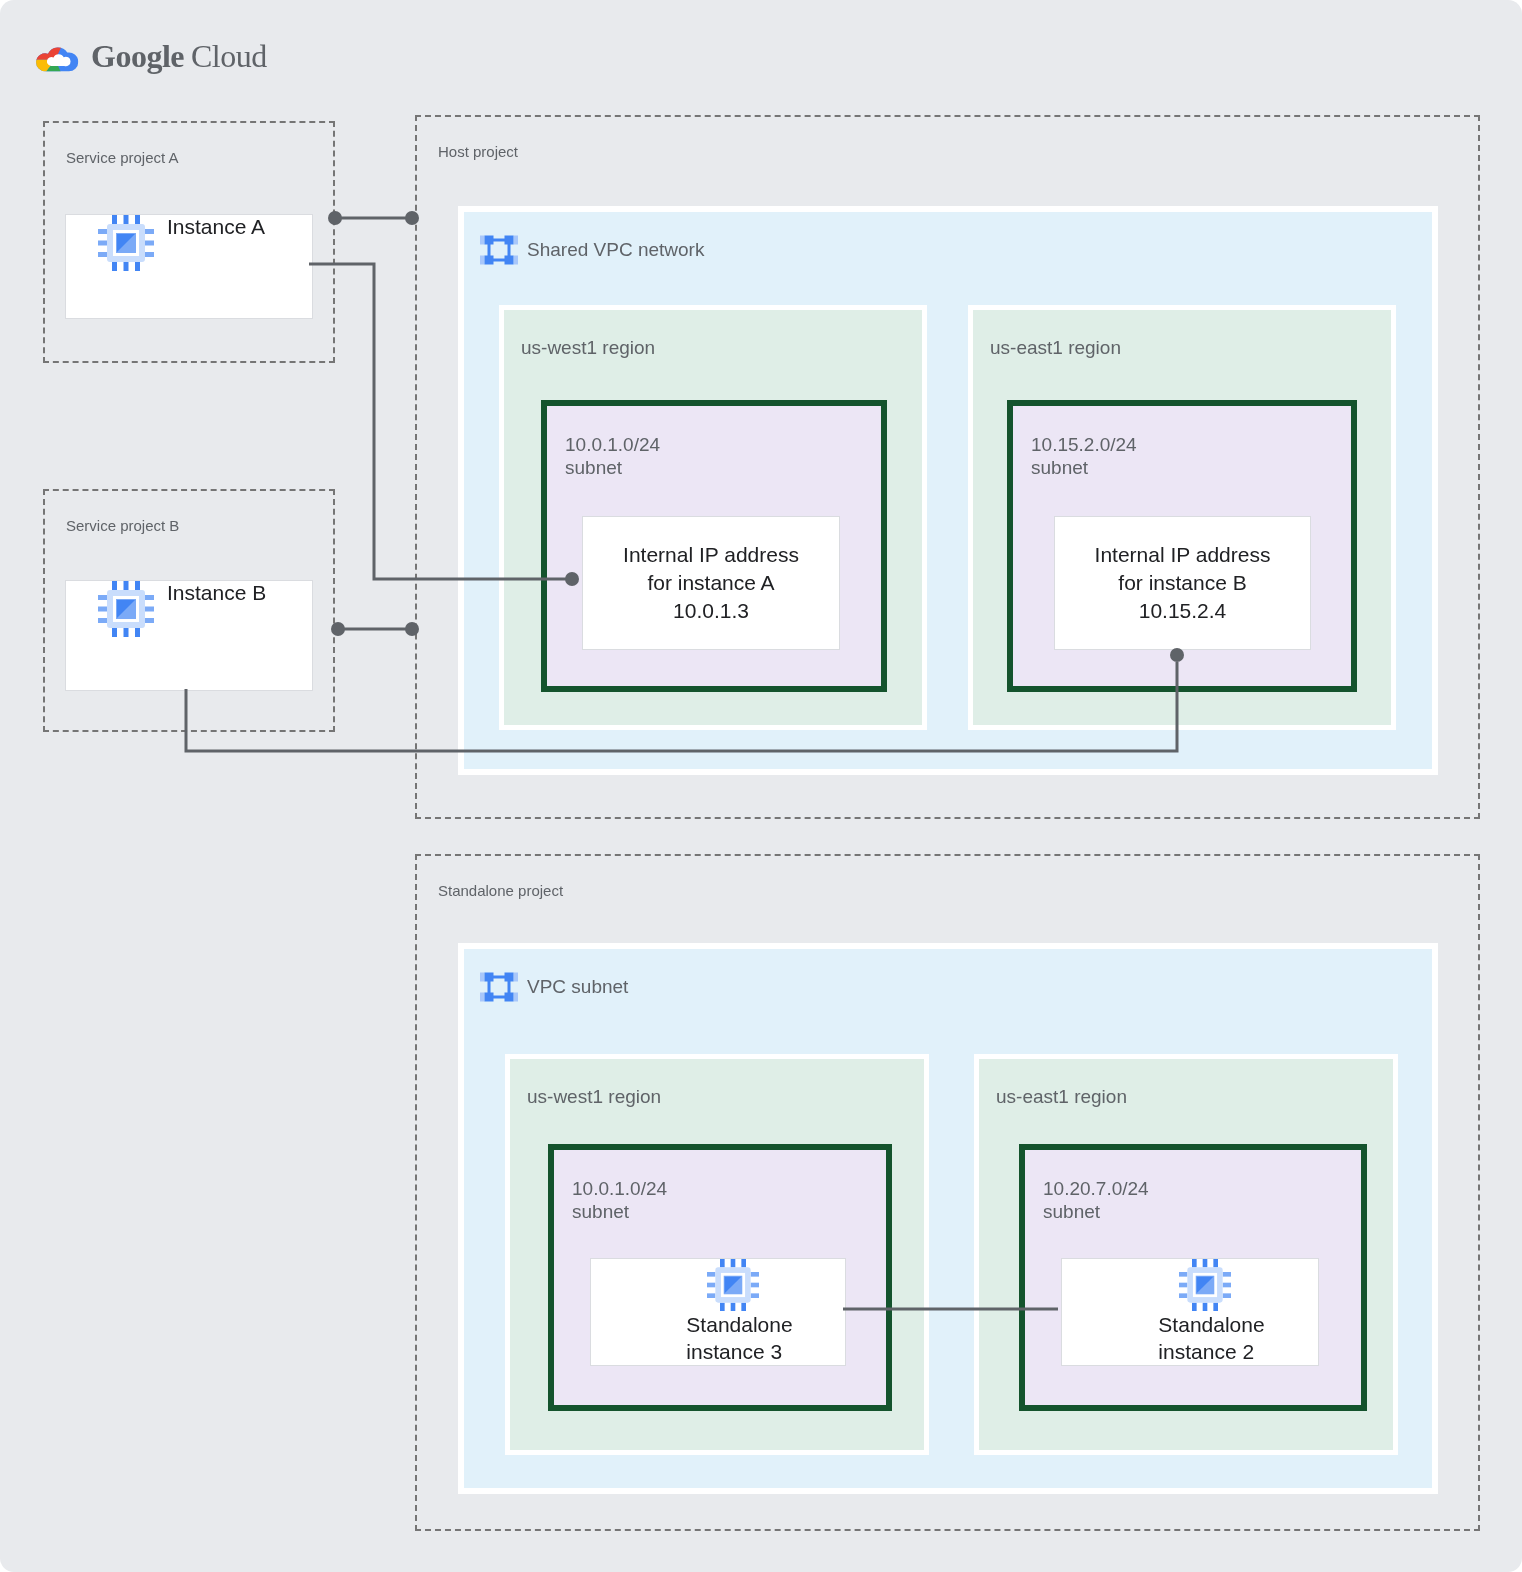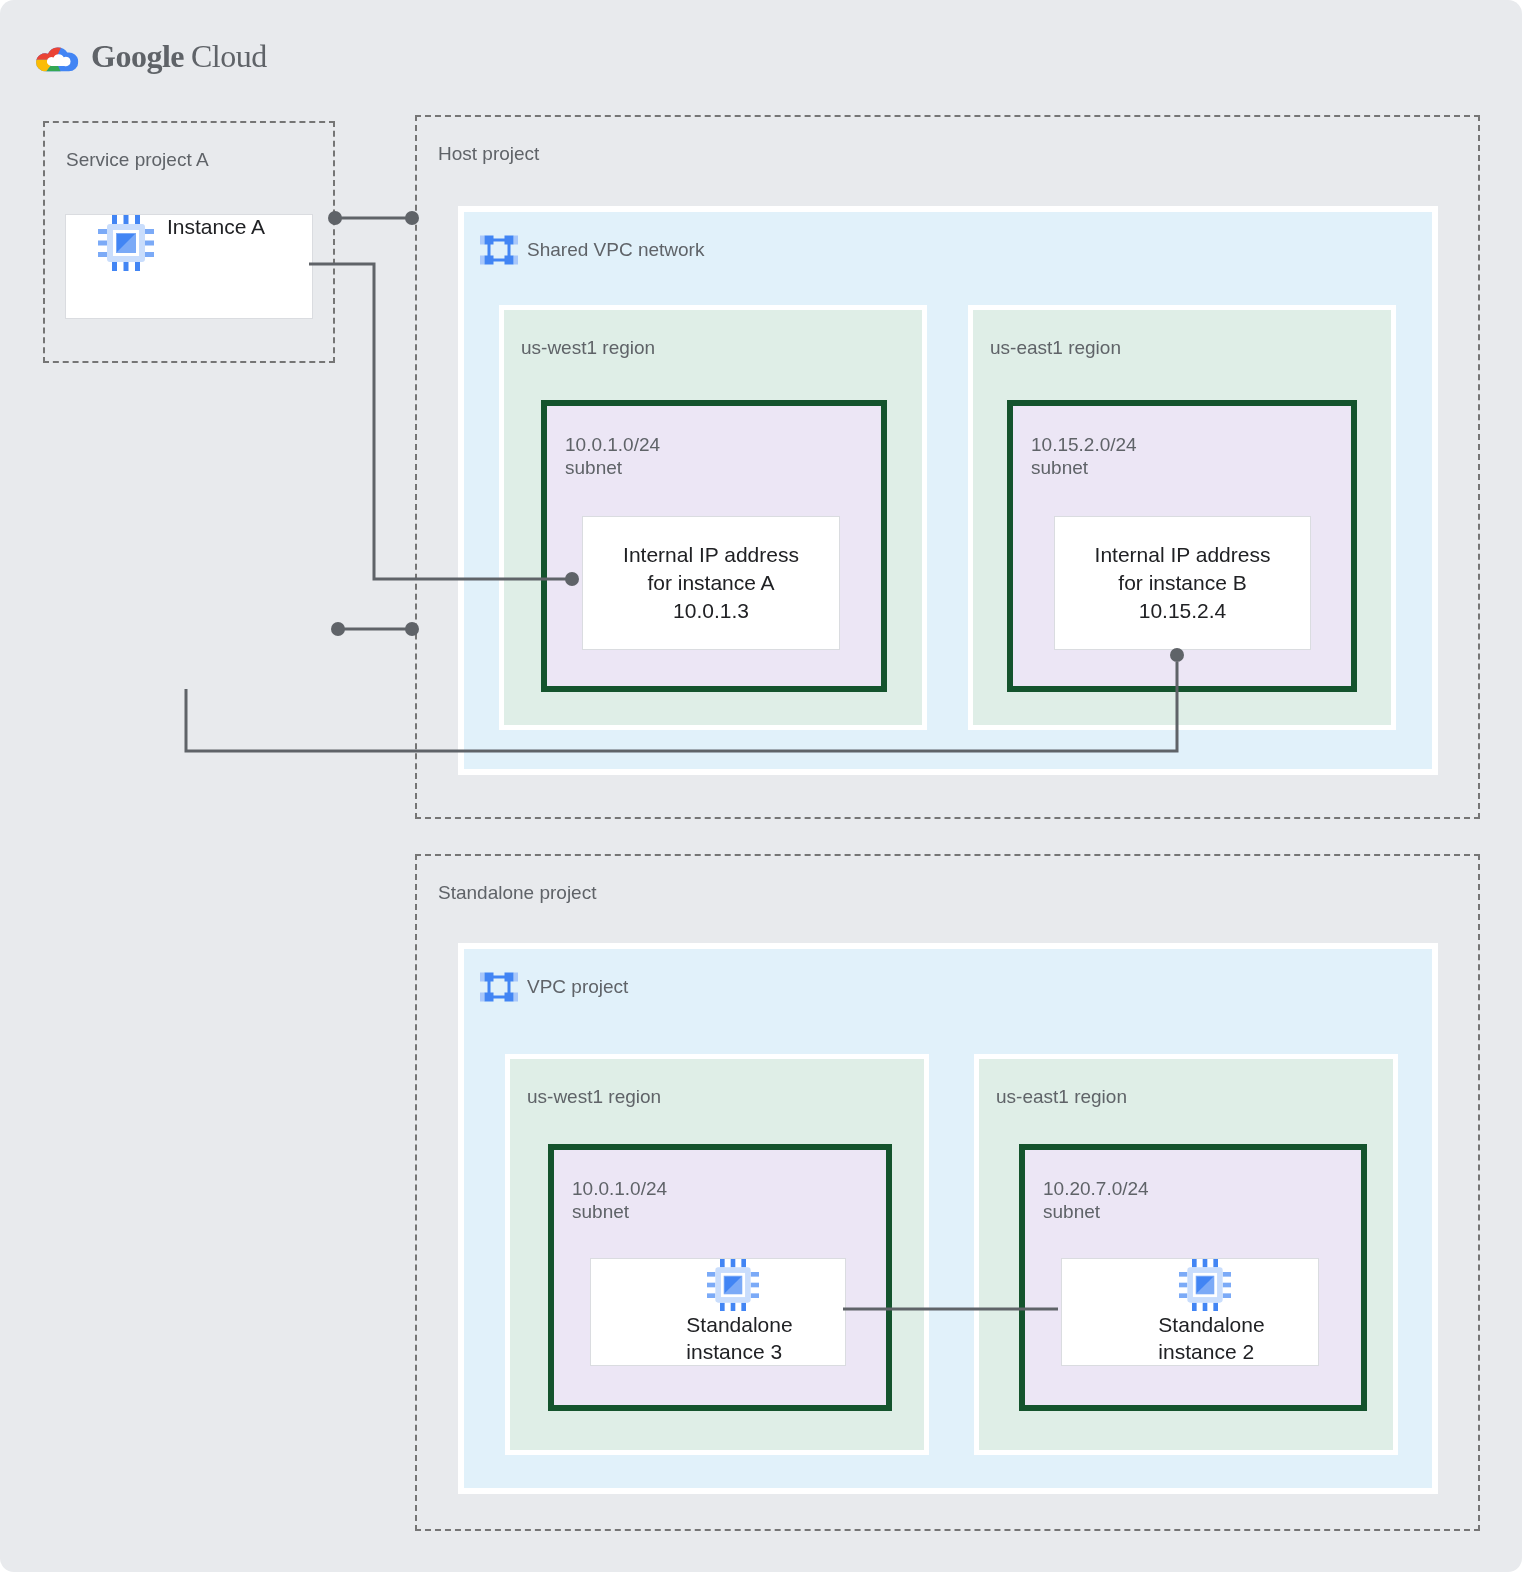--- a/index.html
+++ b/index.html
@@ -15,21 +15,21 @@
 
   
   .logo { position: absolute; left: 34px; top: 38px; display: flex; align-items: center; gap: 11px; }
   .logo svg { width: 46px; height: 37px; }
   .logo-text { font-size: 32px; color: var(--label, #5F6368); letter-spacing: -0.5px; white-space: nowrap; font-family: Liberation Serif, serif; }
   .logo-brand { font-weight: 600; margin-right: 7px; }
   .logo-product { font-weight: 400; }
 
   
   .dashed-box { position: absolute; border: 2px dashed var(--dashed_border, #757575); }
-  .proj-label { position: absolute; left: 21px; top: 26px; font-size: 19px; color: var(--label, #5F6368); white-space: nowrap; }
+  .proj-label { position: absolute; left: 21px; top: 26px; font-size: 15px; color: var(--label, #5F6368); white-space: nowrap; }
 
   .net-box { position: absolute; background: var(--network_box, #E1F1FA); border: 6px solid #ffffff; }
   .net-header { position: absolute; left: 16px; top: 19px; display: flex; align-items: center; gap: 9px; }
   .net-header svg { width: 38px; height: 38px; }
   .net-label { font-size: 19px; color: var(--label, #5F6368); white-space: nowrap; }
 
   .region-box { position: absolute; background: var(--region_box, #DFEEE7); border: 5px solid #ffffff; }
   .region-label { position: absolute; left: 17px; top: 27px; font-size: 19px; color: var(--label, #5F6368); white-space: nowrap; }
 
   .subnet-box { position: absolute; background: var(--subnet_box, #ECE6F5); border: 6px solid #14532d; }
@@ -130,20 +130,29 @@
   <div class="dashed-box" style="left:43px; top:121px; width:288px; height:238px;">
     <div class="proj-label">Service project A</div>
     <div class="card inst-card" style="left:20px; top:91px; width:214px; height:103px;">
       <svg viewBox="0 0 56 56">
           <use href="#chip"></use>
         </svg>
       <span class="inst-label">Instance A</span>
     </div>
   </div>
 
+  <div class="dashed-box" style="left:43px; top:489px; width:288px; height:239px;">
+    <div class="proj-label">Service project B</div>
+    <div class="card inst-card" style="left:20px; top:89px; width:214px; height:109px;">
+      <svg viewBox="0 0 56 56">
+          <use href="#chip"></use>
+        </svg>
+      <span class="inst-label">Instance B</span>
+    </div>
+  </div>
 
   <div class="dashed-box" style="left:415px; top:115px; width:1061px; height:700px;">
     <div class="proj-label">Host project</div>
 
     <div class="net-box" style="left:41px; top:89px; width:968px; height:557px;">
       <div class="net-header">
         <svg viewBox="0 0 38 38">
             <use href="#vpc"></use>
           </svg>
         <span class="net-label">Shared VPC network</span>
@@ -182,21 +191,21 @@
   </div>
 
   <div class="dashed-box" style="left:415px; top:854px; width:1061px; height:673px;">
     <div class="proj-label">Standalone project</div>
 
     <div class="net-box" style="left:41px; top:87px; width:968px; height:539px;">
       <div class="net-header">
         <svg viewBox="0 0 38 38">
             <use href="#vpc"></use>
           </svg>
-        <span class="net-label">VPC project</span>
+        <span class="net-label">VPC subnet</span>
       </div>
 
       <div class="region-box" style="left:41px; top:105px; width:414px; height:391px;">
         <div class="region-label">us-west1 region</div>
         <div class="subnet-box" style="left:38px; top:85px; width:332px; height:255px;">
           <div class="subnet-label">
             <span>10.0.1.0/24</span>
             <span>subnet</span>
           </div>
           <div class="card sa-card" style="left:36px; top:108px; width:224px; height:106px;">

